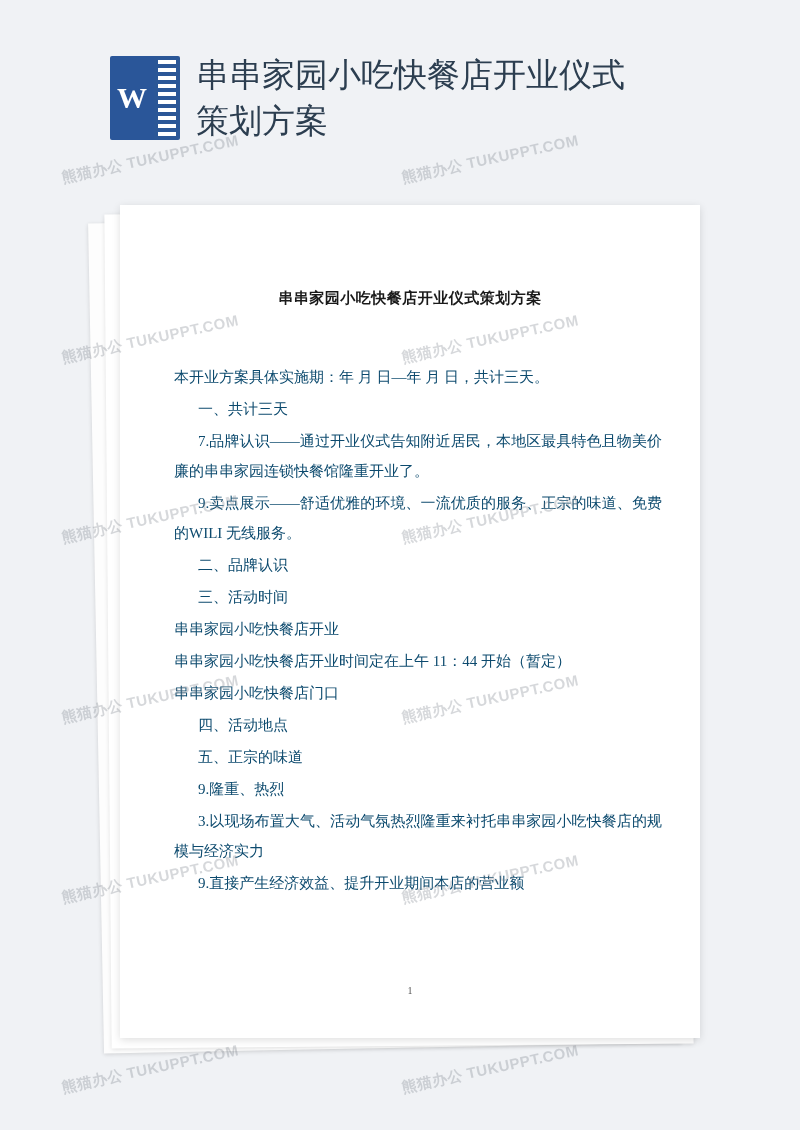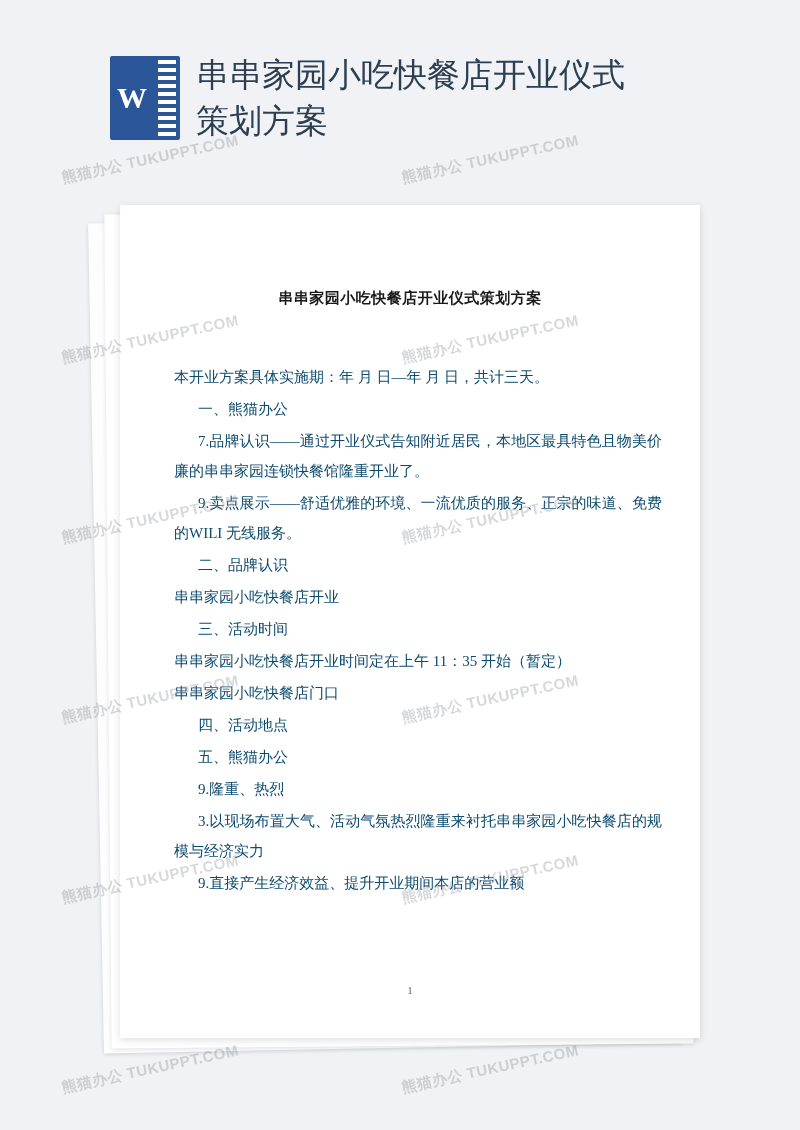--- a/index.html
+++ b/index.html
@@ -184,30 +184,30 @@
   <div class="doc-title">串串家园小吃快餐店开业仪式策划方案</div>
 </div>
 
 <div class="stack sheet-back2"></div>
 <div class="stack sheet-back1"></div>
 
 <div class="stack sheet-main">
   <div class="page-heading">串串家园小吃快餐店开业仪式策划方案</div>
   <div id="body-paragraphs">
       <div class="para">本开业方案具体实施期：年   月   日—年   月   日，共计三天。</div>
-      <div class="para indent">一、熊猫办公</div>
+      <div class="para indent">一、共计三天</div>
       <div class="para indent">7.品牌认识——通过开业仪式告知附近居民，本地区最具特色且物美价廉的串串家园连锁快餐馆隆重开业了。</div>
       <div class="para indent">9.卖点展示——舒适优雅的环境、一流优质的服务、正宗的味道、免费的WILI 无线服务。</div>
       <div class="para indent">二、品牌认识</div>
+      <div class="para indent">三、活动时间</div>
       <div class="para">串串家园小吃快餐店开业</div>
-      <div class="para indent">三、活动时间</div>
-      <div class="para">串串家园小吃快餐店开业时间定在上午 11：35 开始（暂定）</div>
+      <div class="para">串串家园小吃快餐店开业时间定在上午 11：44 开始（暂定）</div>
       <div class="para">串串家园小吃快餐店门口</div>
       <div class="para indent">四、活动地点</div>
-      <div class="para indent">五、熊猫办公</div>
+      <div class="para indent">五、正宗的味道</div>
       <div class="para indent">9.隆重、热烈</div>
       <div class="para indent">3.以现场布置大气、活动气氛热烈隆重来衬托串串家园小吃快餐店的规模与经济实力</div>
       <div class="para indent">9.直接产生经济效益、提升开业期间本店的营业额</div>
     </div>
   <div class="page-number">1</div>
 </div>
 
 <div class="watermark-layer" id="watermark-layer">
     <div class="wm" style="left: 60px; top: 150px;">熊猫办公 TUKUPPT.COM</div>
     <div class="wm" style="left: 400px; top: 150px;">熊猫办公 TUKUPPT.COM</div>

